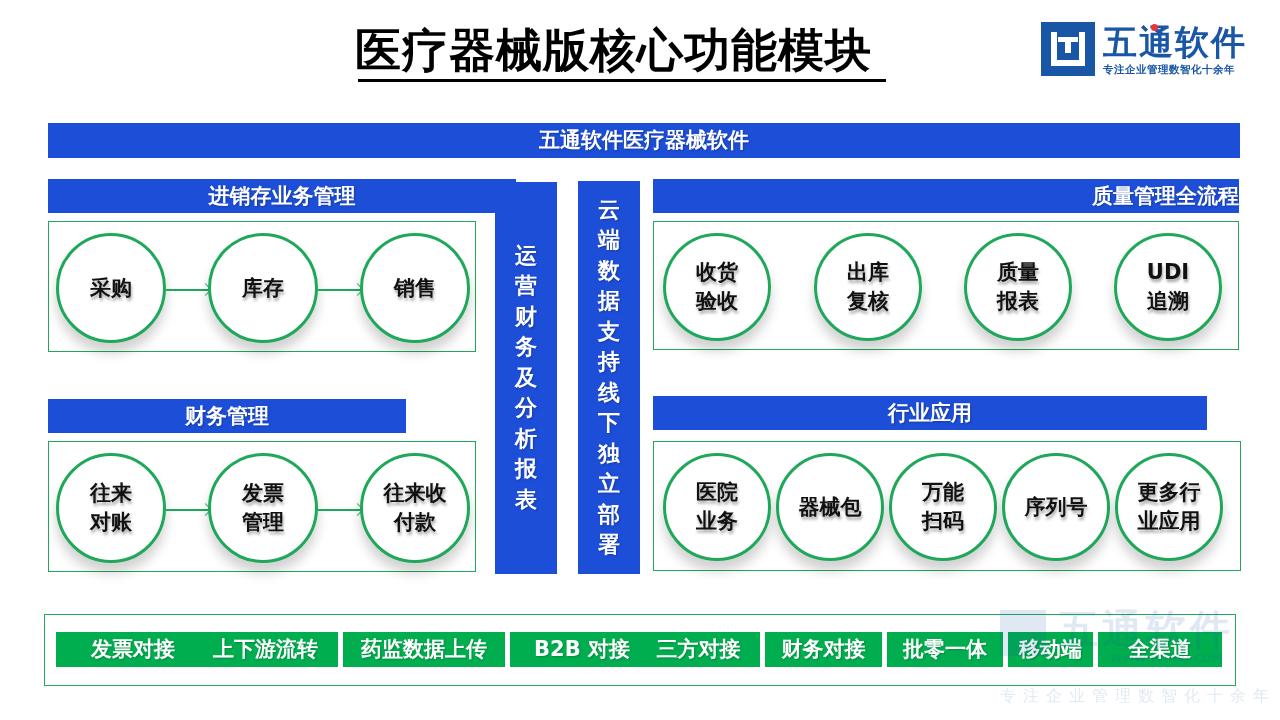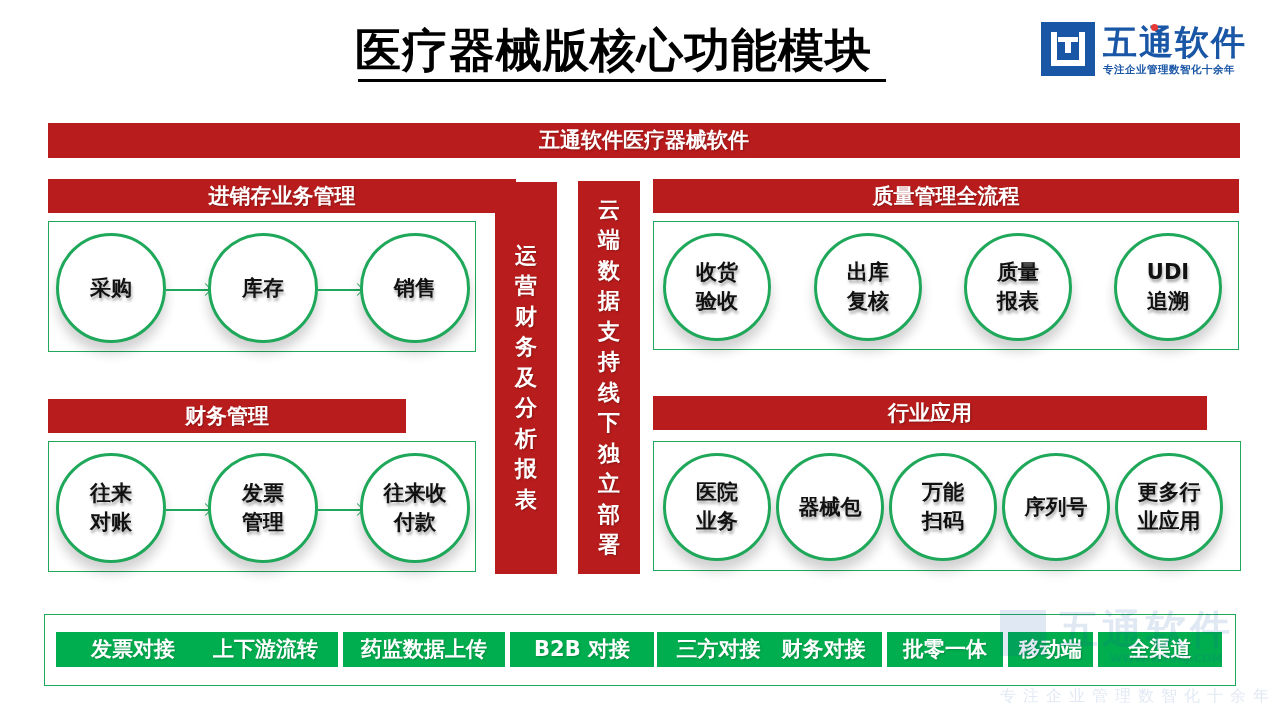--- a/index.html
+++ b/index.html
@@ -19,21 +19,21 @@
     position: absolute; left: 10px; top: 10px; width: 34px; height: 34px;
     border: 6px solid #fff; border-top: none;
   }
   .logo-box .t-bar { position: absolute; left: 17px; top: 15px; width: 20px; height: 5px; background: #fff; }
   .logo-box .t-stem { position: absolute; left: 24px; top: 15px; width: 6px; height: 16px; background: #fff; }
   .logo-name { left: 62px; top: -2px; font-size: 34px; font-weight: bold; color: #1a56a6; letter-spacing: 2px; white-space: nowrap; }
   .logo-dot { left: 110px; top: 2px; width: 7px; height: 7px; border-radius: 50%; background: #e53935; }
   .logo-slogan { left: 62px; top: 41px; font-size: 10.5px; font-weight: bold; color: #1a56a6; white-space: nowrap; letter-spacing: 0.5px; }
 
   .bar {
-    background: #b91c1c; color: #fff; font-weight: bold; text-align: center;
+    background: #1d4ed8; color: #fff; font-weight: bold; text-align: center;
     text-shadow: 1px 1px 2px rgba(0,0,0,0.25);
   }
   .top-bar { left: 48px; top: 123px; width: 1192px; height: 35px; font-size: 21px; line-height: 35px; }
   .sec-header { height: 34px; font-size: 21px; line-height: 34px; }
   .sec-box { border: 1.5px solid #1fa85a; background: #fff; }
 
   .circle {
     position: absolute; border: 3.5px solid #1fa85a; border-radius: 50%;
     background: #fff; display: flex; align-items: center; justify-content: center;
     text-align: center; font-weight: bold; color: #111; font-size: 21px; line-height: 29px;
@@ -123,21 +123,21 @@
   <span>支</span>
   <span>持</span>
   <span>线</span>
   <span>下</span>
   <span>独</span>
   <span>立</span>
   <span>部</span>
   <span>署</span>
 </div>
 
-<div class="abs bar sec-header" style="left:653px;top:179px;width:586px;">质量管理全流程</div>
+<div class="abs bar sec-header" style="left:653px;top:179px;width:586px;text-align:right;">质量管理全流程</div>
 <div class="abs sec-box" style="left:653px;top:221px;width:586px;height:129px;"></div>
 <div class="circle" style="left:663px;top:233px;width:108px;height:108px;">收货
 验收</div>
 <div class="circle" style="left:814px;top:233px;width:108px;height:108px;">出库
 复核</div>
 <div class="circle" style="left:964px;top:233px;width:108px;height:108px;">质量
 报表</div>
 <div class="circle" style="left:1114px;top:233px;width:108px;height:108px;">UDI
 追溯</div>
 
@@ -150,21 +150,21 @@
 扫码</div>
 <div class="circle" style="left:1002px;top:453px;width:108px;height:108px;">序列号</div>
 <div class="circle" style="left:1115px;top:453px;width:108px;height:108px;">更多行
 业应用</div>
 
 <div class="abs bottom-box"></div>
 <div class="chip" style="left:56px;width:154px;">发票对接</div>
 <div class="chip" style="left:193px;width:145px;">上下游流转</div>
 <div class="chip" style="left:343px;width:162px;">药监数据上传</div>
 <div class="chip" style="left:510px;width:144px;">B2B 对接</div>
-<div class="chip" style="left:637px;width:123px;margin-left:20px;">三方对接</div>
+<div class="chip" style="left:637px;width:123px;">三方对接</div>
 <div class="chip" style="left:765px;width:117px;">财务对接</div>
 <div class="chip" style="left:887px;width:116px;">批零一体</div>
 <div class="chip" style="left:1008px;width:85px;">移动端</div>
 <div class="chip" style="left:1098px;width:124px;">全渠道</div>
 
 <div class="abs watermark">
   <div class="abs wm-box"></div>
   <div class="abs wm-name">五通软件</div>
   <div class="abs wm-url">WWW.WTSRJ.COM</div>
   <div class="abs wm-slogan">专注企业管理数智化十余年</div>

